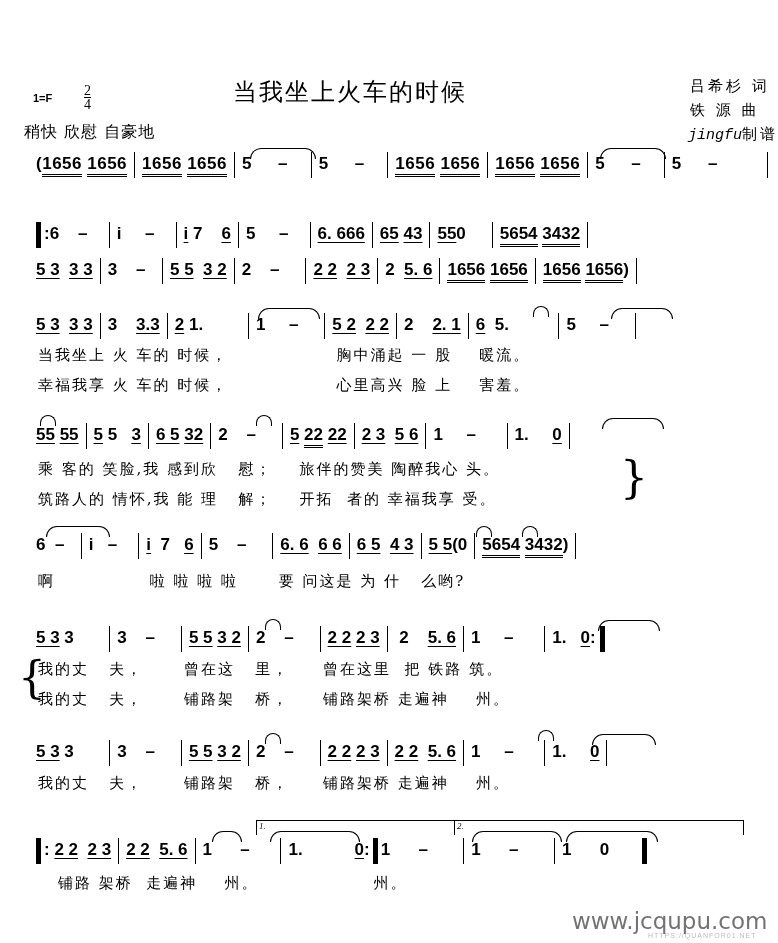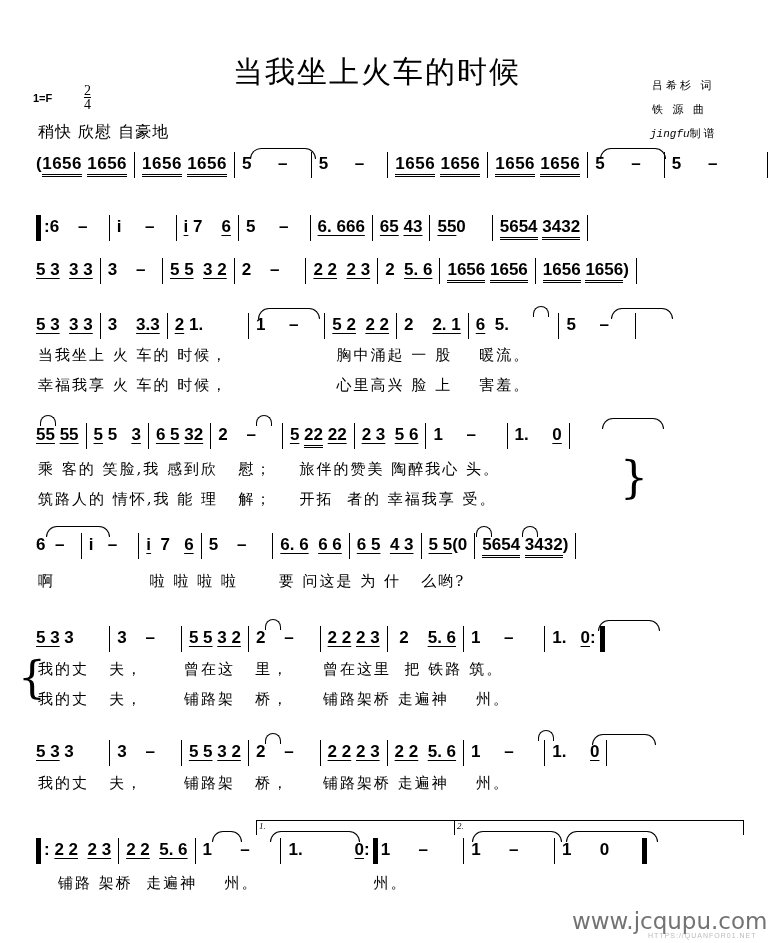--- a/index.html
+++ b/index.html
@@ -1,28 +1,28 @@
 <!DOCTYPE html>
 <html><head>
 <meta charset="utf-8">
 <style>
   html, body { margin: 0; padding: 0; background: #ffffff; }
   body {
     width: 778px; height: 943px; position: relative; overflow: hidden;
     font-family: "Liberation Sans", "DejaVu Sans", sans-serif; color: #000;
   }
   .title {
-    position: absolute; left: 233px; top: 52px;
-    font-family: Liberation Mono, monospace; font-size: 30px; letter-spacing: 2px; font-weight: normal;
+    position: absolute; left: 233px; top: 76px;
+    font-family: Liberation Mono, monospace; font-size: 24px; letter-spacing: 2px; font-weight: normal;
   }
   .key { position: absolute; left: 33px; top: 92px; font-size: 11px; font-weight: bold; }
   .timesig { position: absolute; left: 84px; top: 84px; font-size: 14px; line-height: 13px; text-align: center; font-family: "Liberation Serif", serif; }
   .timesig div:first-child { border-bottom: 1px solid #000; }
-  .tempo { position: absolute; left: 38px; top: 122px; font-size: 16px; letter-spacing: 1px; font-family: "DejaVu Sans", sans-serif; }
-  .credits { position: absolute; left: 652px; top: 74px; font-size: 11px; line-height: 24px; font-family: "DejaVu Sans", sans-serif; letter-spacing: 3px; }
+  .tempo { position: absolute; left: 24px; top: 122px; font-size: 16px; letter-spacing: 1px; font-family: "DejaVu Sans", sans-serif; }
+  .credits { position: absolute; left: 690px; top: 74px; font-size: 15px; line-height: 24px; font-family: "DejaVu Sans", sans-serif; letter-spacing: 3px; }
   .credits .mk { font-family: Liberation Mono, monospace; font-style: italic; letter-spacing: 0; }
   .credits div:last-child { margin-left: -2px; }
   .notes { position: absolute; left: 36px; height: 34px; font-size: 17px; font-weight: bold; white-space: nowrap; font-family: "Liberation Sans", sans-serif; }
   .bar { display: inline-block; width: 1px; height: 26px; background: #000; vertical-align: middle; margin: 0 7px; }
   .dbar { display: inline-block; width: 2px; height: 26px; background: #000; vertical-align: middle; border-left: 3px solid #000; margin-right: 3px; }
   .ul1 { text-decoration: underline; text-underline-offset: 3px; }
   .ul2 { border-bottom: 3px double #000; padding-bottom: 1px; }
   .lyric { position: absolute; left: 38px; font-size: 15px; font-family: "DejaVu Serif", serif; white-space: pre; letter-spacing: 2px; }
   .arc { position: absolute; border-top: 1px solid #000; border-left: 1px solid #000; border-right: 1px solid #000; border-radius: 12px 12px 0 0; height: 10px; }
   .volta { position: absolute; border-top: 1px solid #000; border-left: 1px solid #000; height: 14px; font-size: 9px; font-style: italic; padding-left: 2px; font-family: "Liberation Serif", serif; }
@@ -45,21 +45,21 @@
   <div>铁 源 曲</div>
   <div><span class="mk">jingfu</span><span>制谱</span></div>
 </div>
 
 <div class="notes" style="top:152px;">
   <span style="letter-spacing:0.5px;">(<span class="ul2">1656</span> <span class="ul2">1656</span><span class="bar"></span><span class="ul2">1656</span> <span class="ul2">1656</span><span class="bar"></span>5&nbsp;&nbsp;&nbsp;&nbsp;&nbsp;–&nbsp;&nbsp;&nbsp;<span class="bar"></span>5&nbsp;&nbsp;&nbsp;&nbsp;&nbsp;–&nbsp;&nbsp;&nbsp;<span class="bar"></span><span class="ul2">1656</span> <span class="ul2">1656</span><span class="bar"></span><span class="ul2">1656</span> <span class="ul2">1656</span><span class="bar"></span>5&nbsp;&nbsp;&nbsp;&nbsp;&nbsp;–&nbsp;&nbsp;&nbsp;<span class="bar"></span>5&nbsp;&nbsp;&nbsp;&nbsp;&nbsp;–&nbsp;&nbsp;&nbsp;&nbsp;&nbsp;&nbsp;&nbsp;&nbsp;<span class="bar"></span></span>
 </div>
 <div class="arc" style="left:250px; top:148px; width:64px;"></div>
 <div class="arc" style="left:600px; top:148px; width:64px;"></div>
 
-<div class="notes" style="top:215px;">
+<div class="notes" style="top:222px;">
   <span><span class="dbar"></span>:6&nbsp;&nbsp;&nbsp;&nbsp;–&nbsp;&nbsp;&nbsp;<span class="bar"></span>i&nbsp;&nbsp;&nbsp;&nbsp;&nbsp;–&nbsp;&nbsp;&nbsp;<span class="bar"></span><span class="ul1">i</span> 7&nbsp;&nbsp;&nbsp;&nbsp;<span class="ul1">6</span><span class="bar"></span>5&nbsp;&nbsp;&nbsp;&nbsp;&nbsp;–&nbsp;&nbsp;&nbsp;<span class="bar"></span><span class="ul1">6.&nbsp;666</span><span class="bar"></span><span class="ul1">65</span>&nbsp;<span class="ul1">43</span><span class="bar"></span><span class="ul1">55</span>0&nbsp;&nbsp;&nbsp;&nbsp;<span class="bar"></span><span class="ul2">5654</span> <span class="ul2">3432</span><span class="bar"></span></span>
 </div>
 
 <div class="notes" style="top:258px;">
   <span><span class="ul1">5 3</span>&nbsp;&nbsp;<span class="ul1">3 3</span><span class="bar"></span>3&nbsp;&nbsp;&nbsp;&nbsp;–&nbsp;&nbsp;<span class="bar"></span><span class="ul1">5 5</span>&nbsp;&nbsp;<span class="ul1">3 2</span><span class="bar"></span>2&nbsp;&nbsp;&nbsp;&nbsp;–&nbsp;&nbsp;&nbsp;&nbsp;<span class="bar"></span><span class="ul1">2 2</span>&nbsp;&nbsp;<span class="ul1">2 3</span><span class="bar"></span>2&nbsp;&nbsp;<span class="ul1">5.&nbsp;6</span><span class="bar"></span><span class="ul2">1656</span> <span class="ul2">1656</span><span class="bar"></span><span class="ul2">1656</span> <span class="ul2">1656</span>)<span class="bar"></span></span>
 </div>
 
 <div class="notes" style="top:313px;">
   <span><span class="ul1">5 3</span>&nbsp;&nbsp;<span class="ul1">3 3</span><span class="bar"></span>3&nbsp;&nbsp;&nbsp;&nbsp;<span class="ul1">3.3</span><span class="bar"></span><span class="ul1">2</span>&nbsp;1.&nbsp;&nbsp;&nbsp;&nbsp;&nbsp;&nbsp;&nbsp;&nbsp;<span class="bar"></span>1&nbsp;&nbsp;&nbsp;&nbsp;&nbsp;–&nbsp;&nbsp;&nbsp;&nbsp;<span class="bar"></span><span class="ul1">5 2</span>&nbsp;&nbsp;<span class="ul1">2 2</span><span class="bar"></span>2&nbsp;&nbsp;&nbsp;&nbsp;<span class="ul1">2.&nbsp;1</span><span class="bar"></span><span class="ul1">6</span>&nbsp;&nbsp;5.&nbsp;&nbsp;&nbsp;&nbsp;&nbsp;&nbsp;&nbsp;&nbsp;&nbsp;<span class="bar"></span>5&nbsp;&nbsp;&nbsp;&nbsp;&nbsp;–&nbsp;&nbsp;&nbsp;&nbsp;<span class="bar"></span></span>
 </div>

